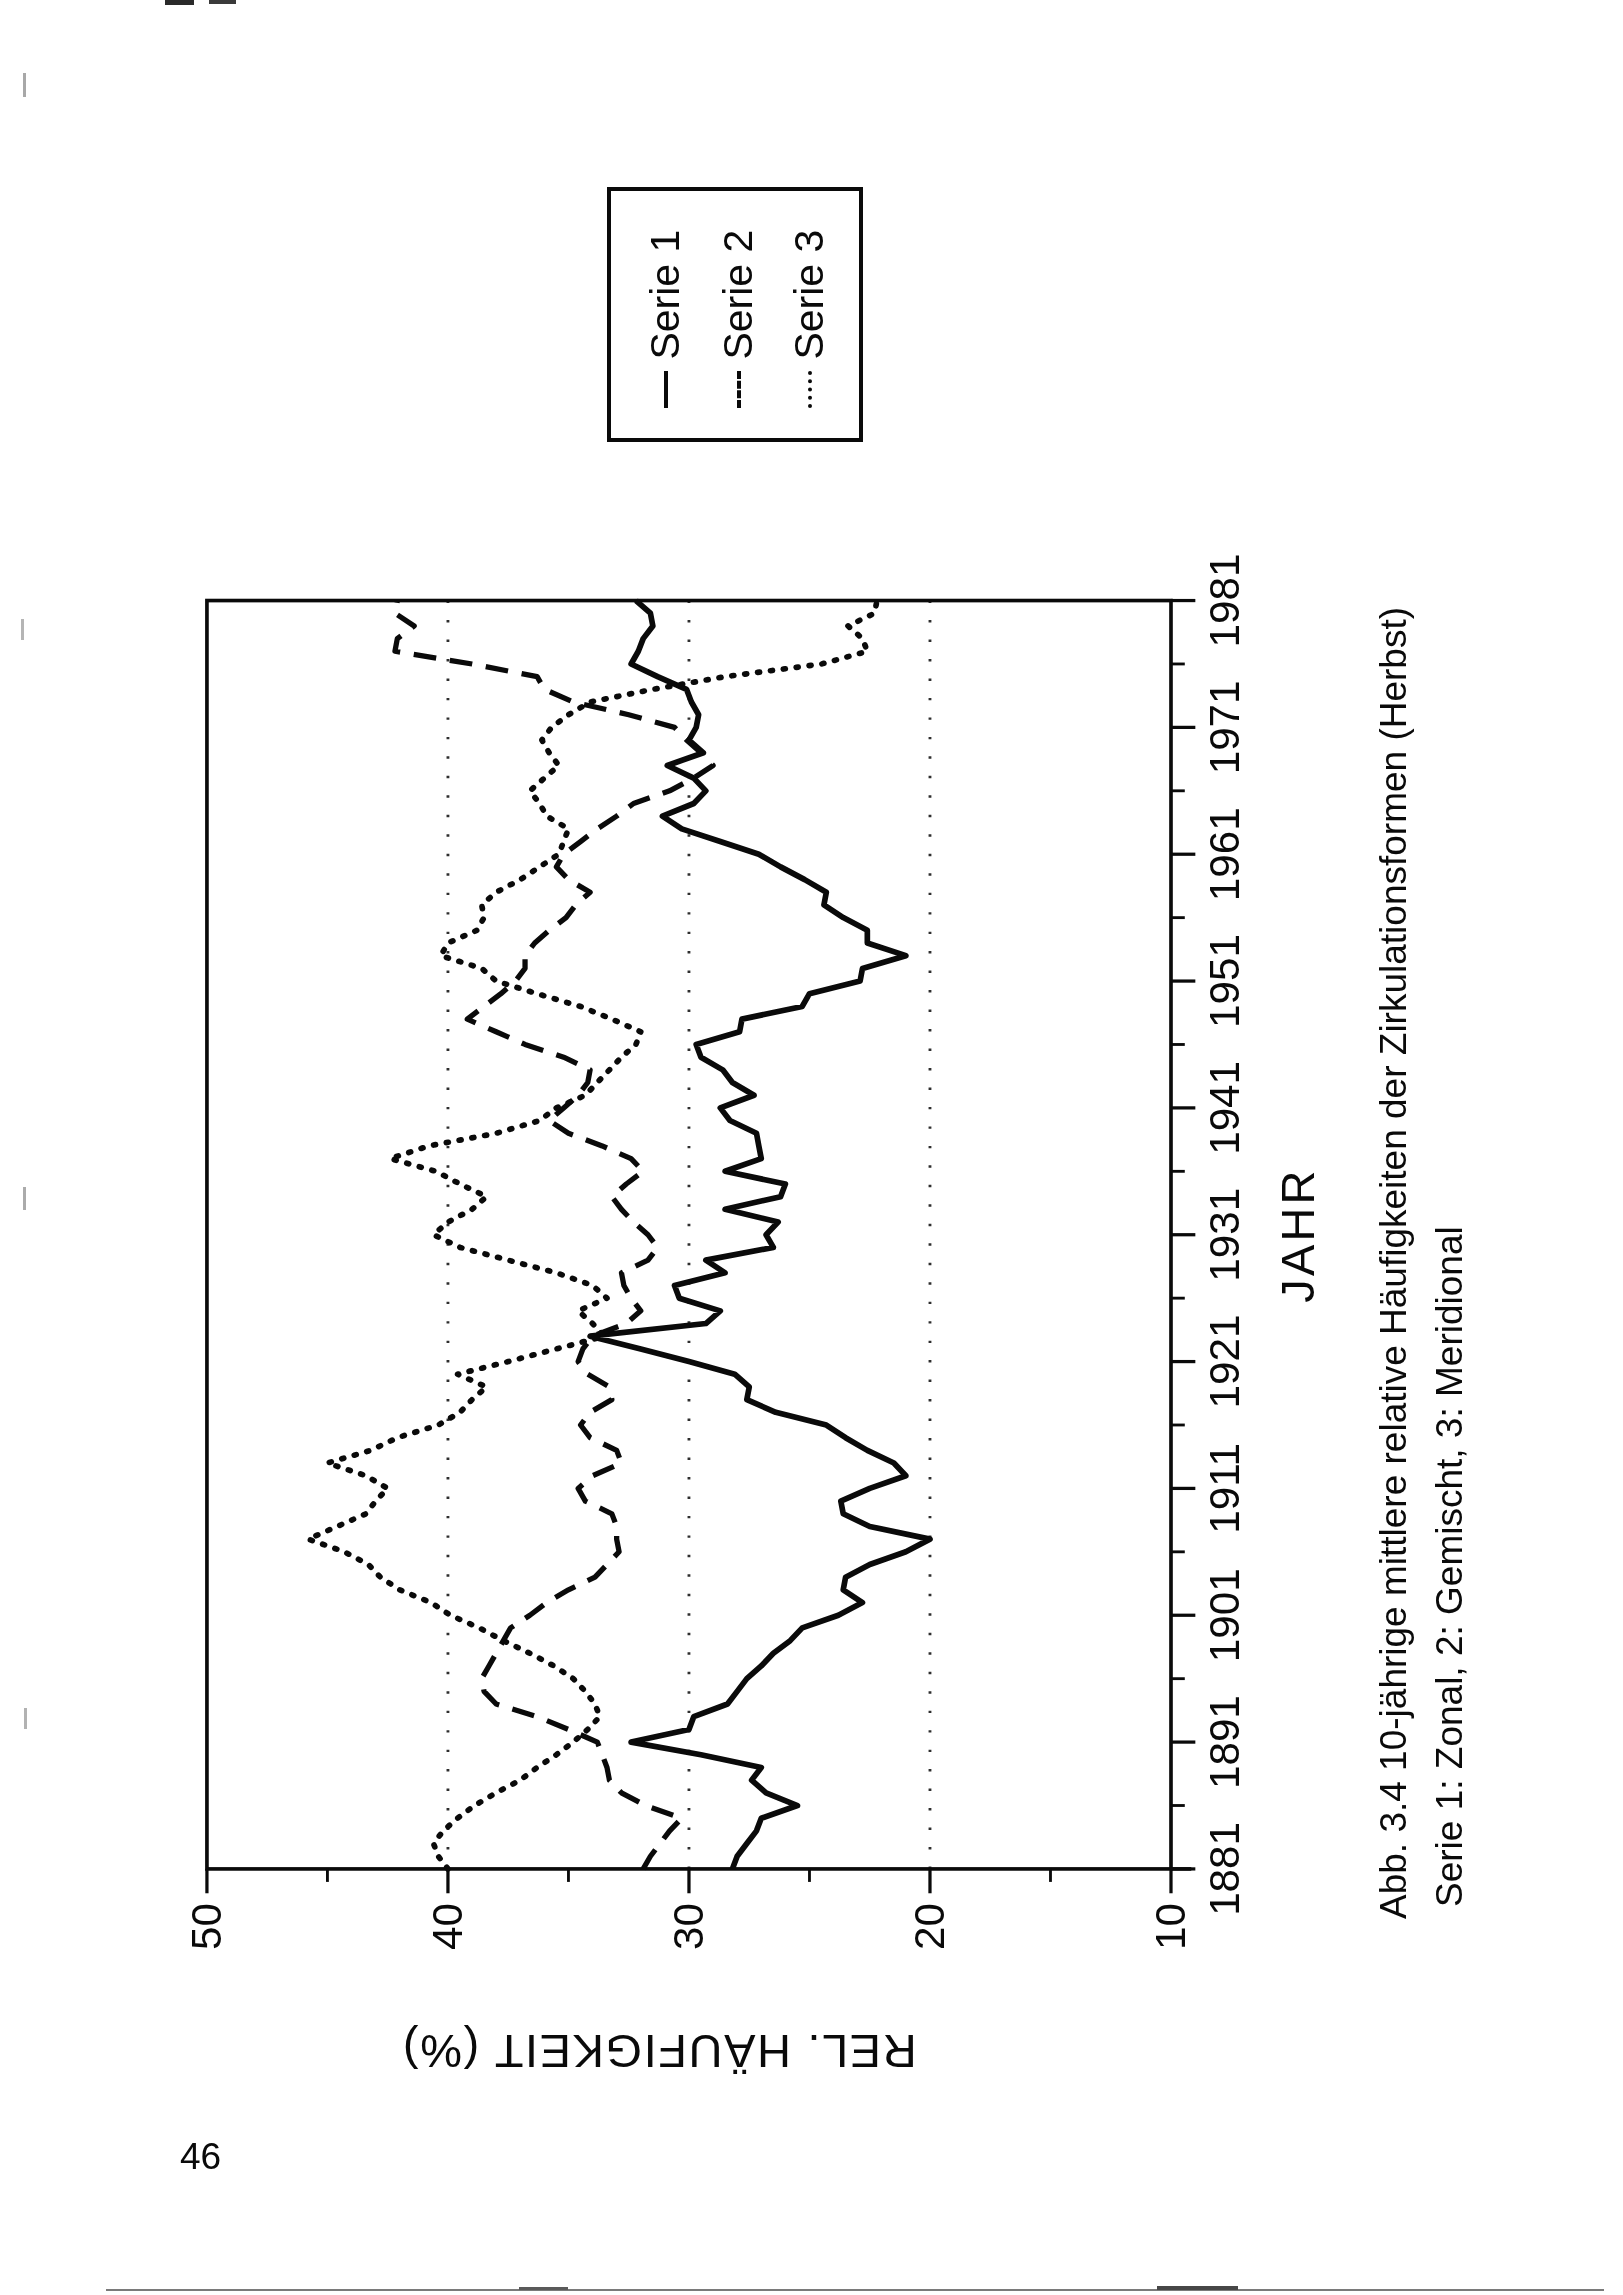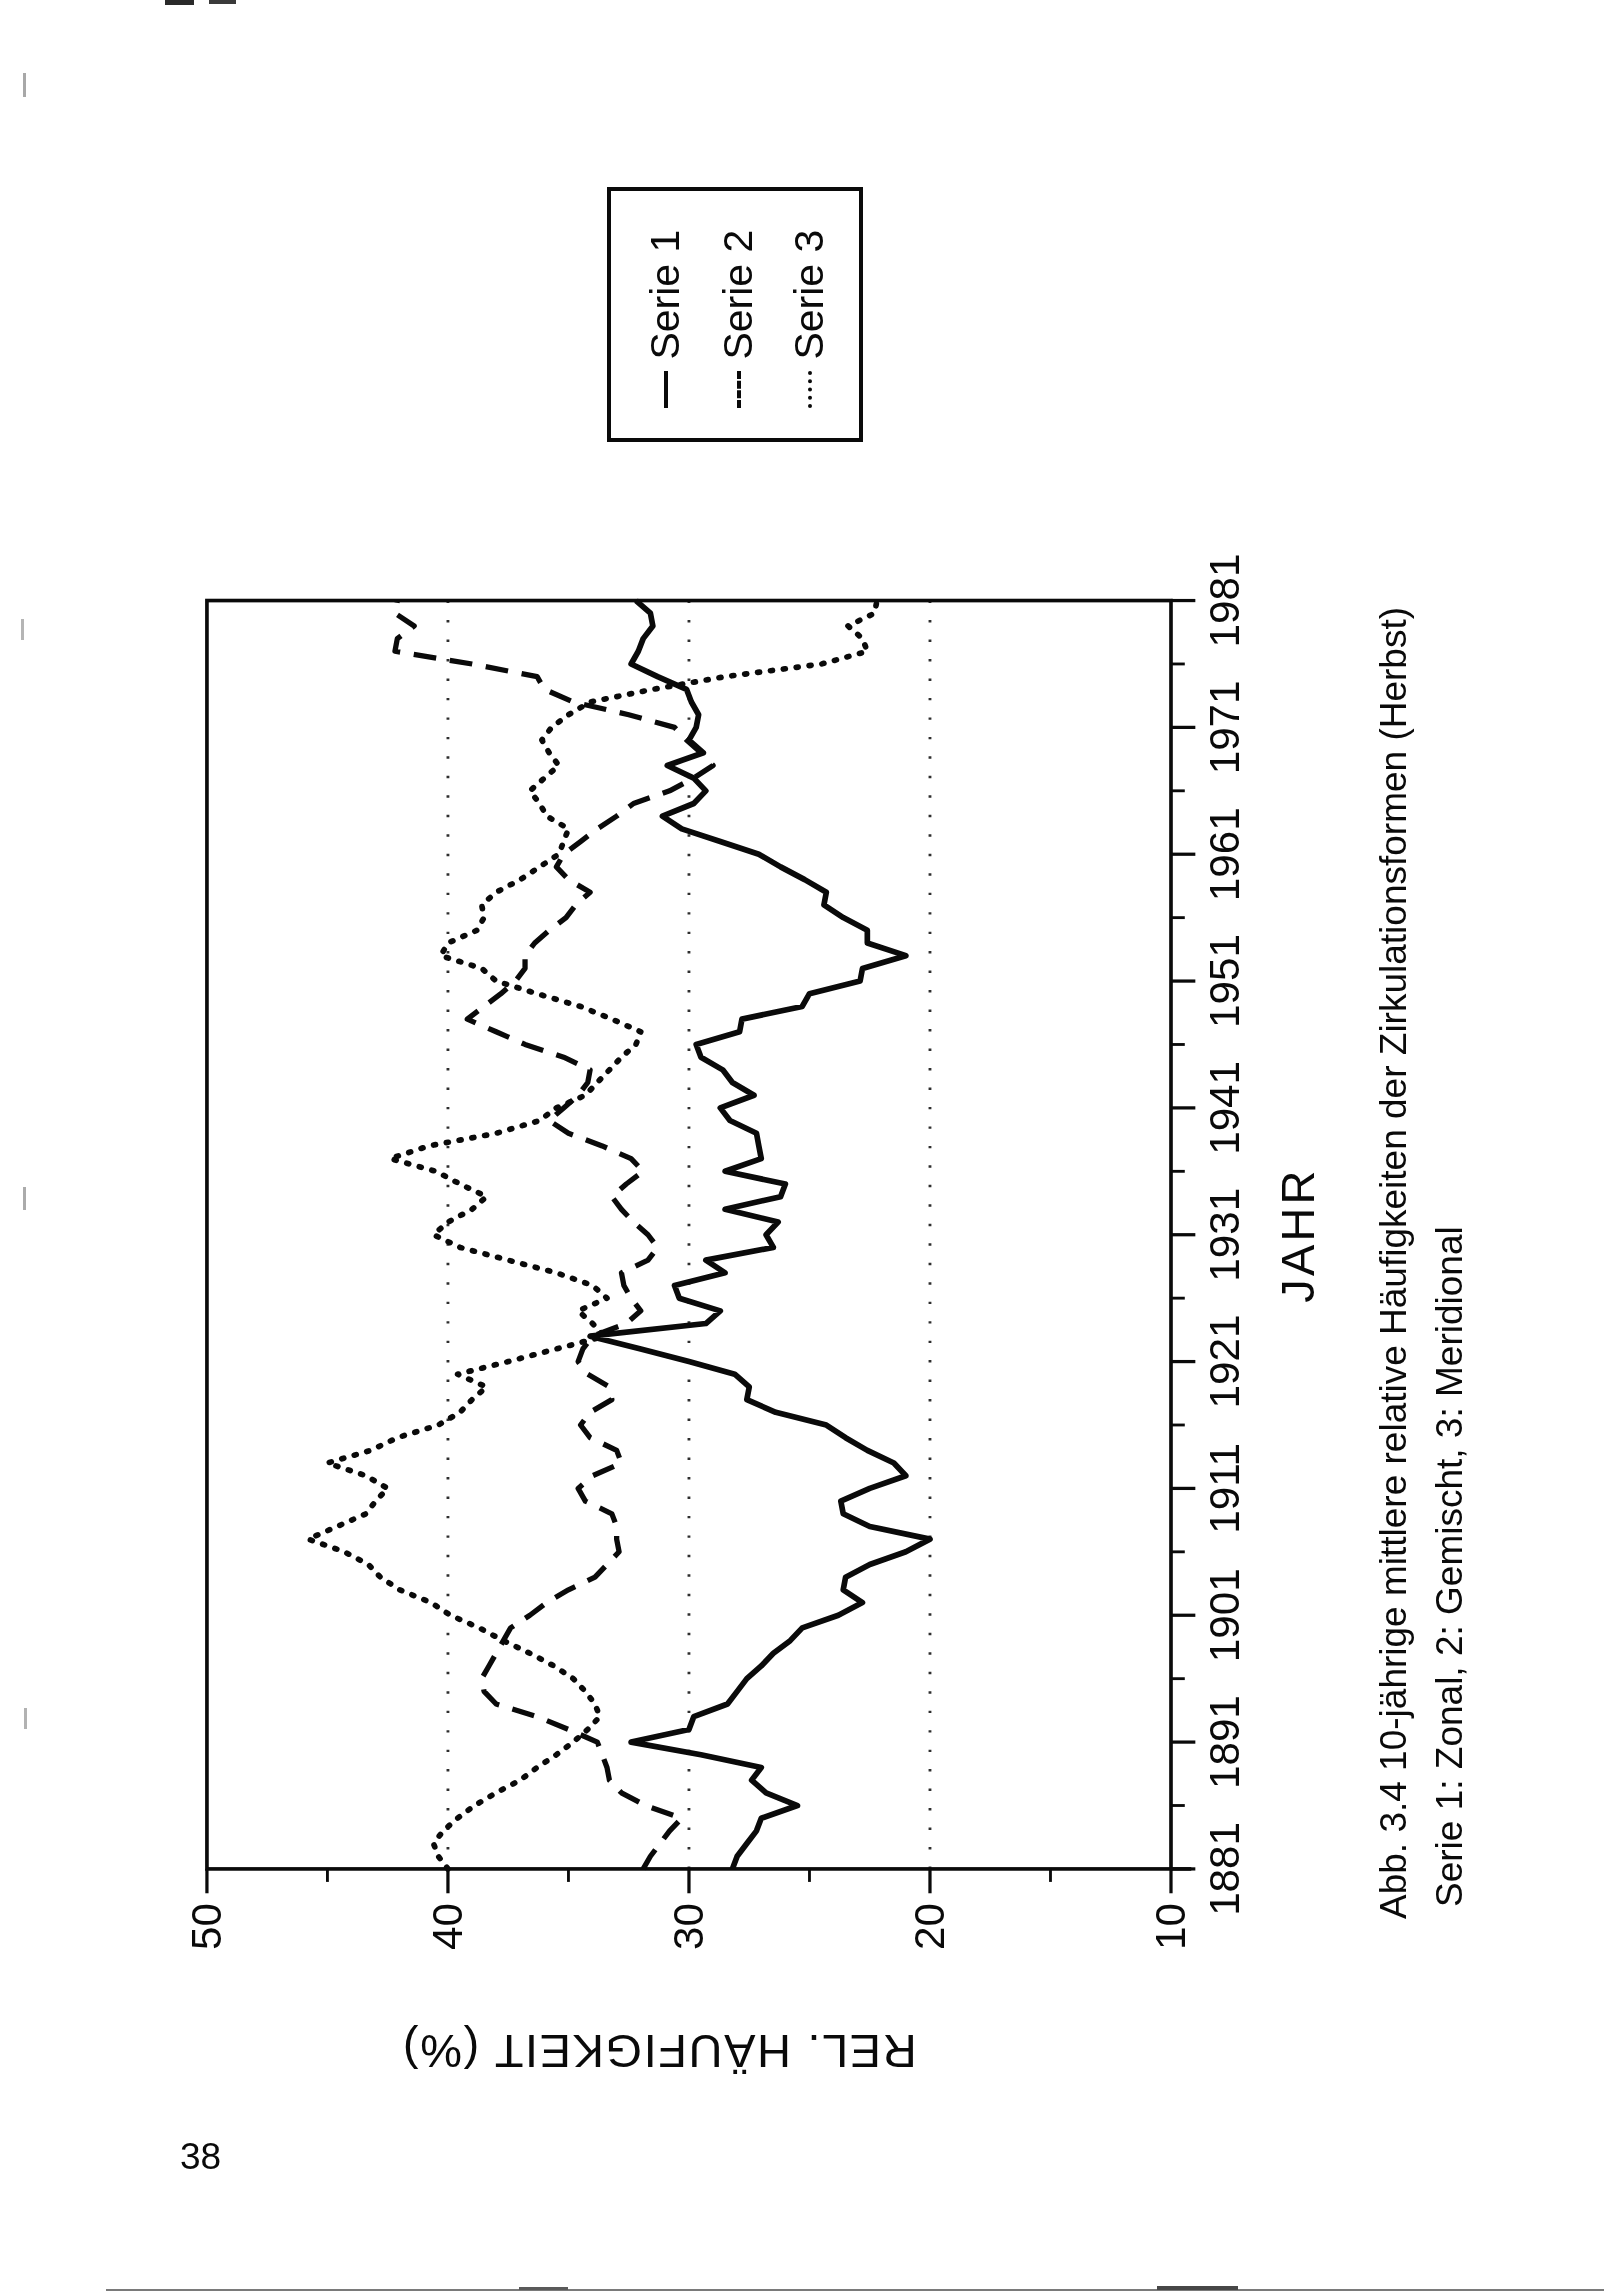--- a/index.html
+++ b/index.html
@@ -122,21 +122,21 @@
         <span class="legend-sample" style="border-top-style: dashed;"></span>
         <span class="legend-label">Serie 2</span>
       </div>
       <div class="legend-row r2">
         <span class="legend-sample" style="border-top-style: dotted;"></span>
         <span class="legend-label">Serie 3</span>
       </div>
     </div>
   </div>
 
-  <div class="page-number">38</div>
+  <div class="page-number">46</div>
 
   <div class="art a-top1"></div>
   <div class="art a-top2"></div>
   <div class="art a-l1"></div>
   <div class="art a-l2"></div>
   <div class="art a-l3"></div>
   <div class="art a-l4"></div>
   <div class="art a-b1"></div>
   <div class="art a-b2"></div>
   <div class="art a-b3"></div>

